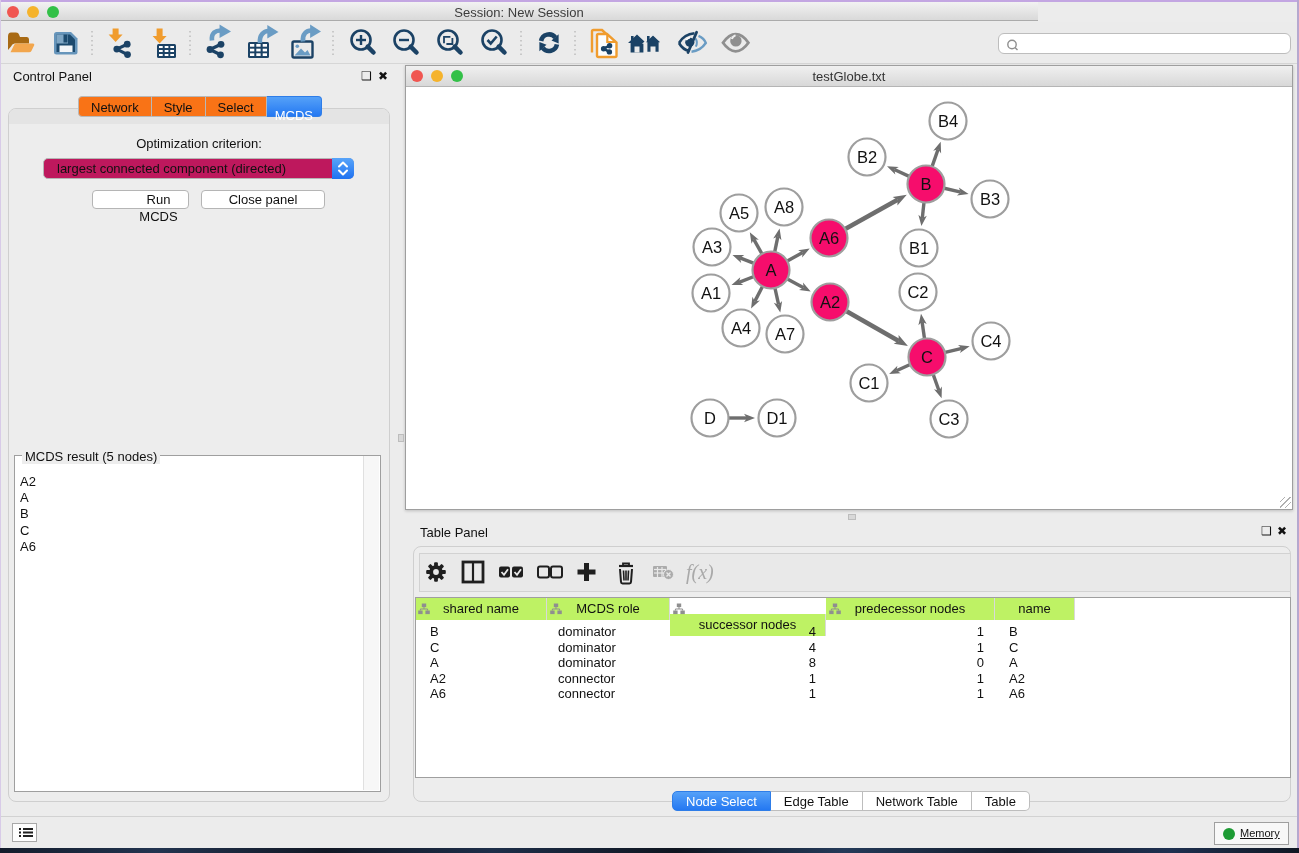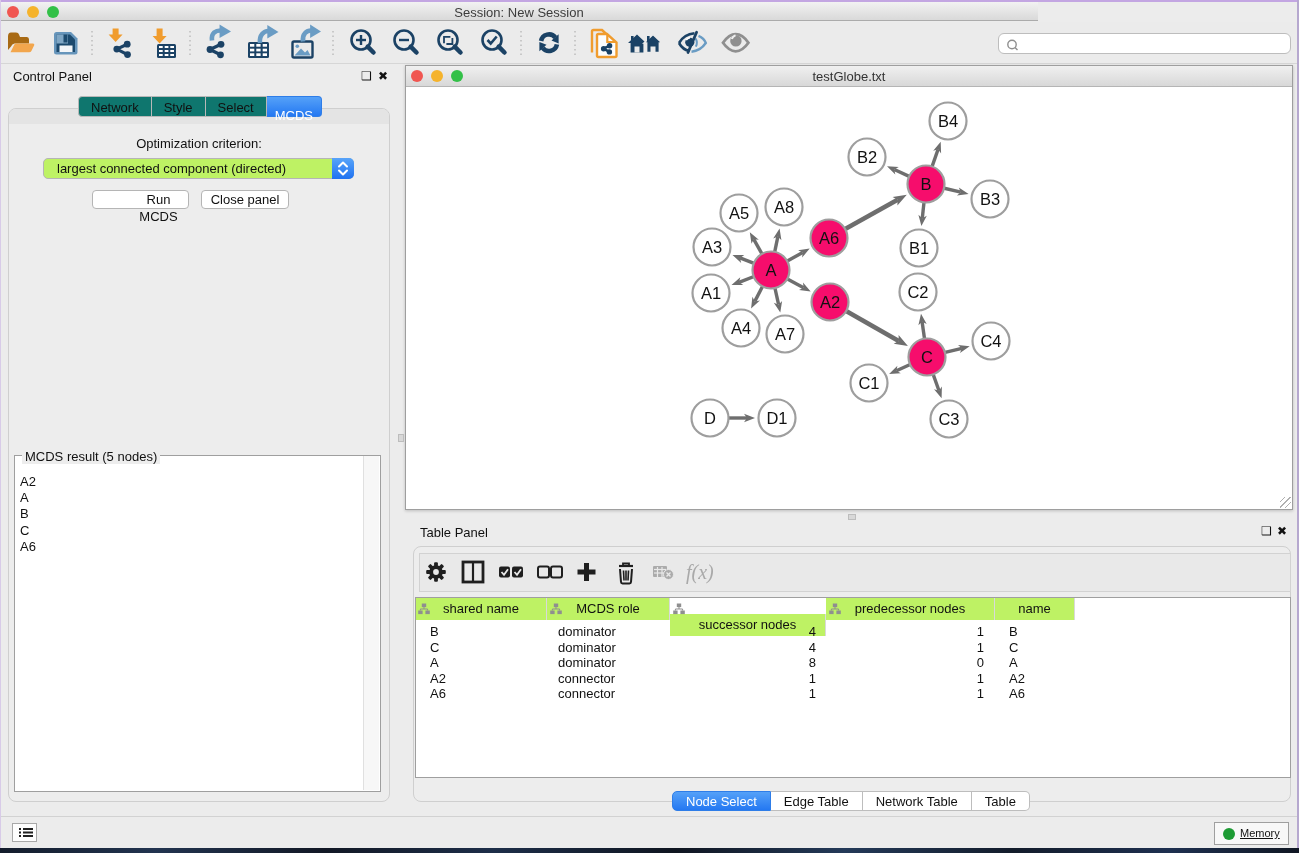--- a/index.html
+++ b/index.html
@@ -13,32 +13,32 @@
 #titlebar .r { left:7px;  background:#f05651; }
 #titlebar .y { left:27px; background:#f5b32c; }
 #titlebar .g { left:47px; background:#33c048; }
 #toolbar { left:0; top:22px; width:1299px; height:42px; background:#ebebeb; border-bottom:1px solid #d6d6d6; }
 #searchbox { position:absolute; left:998px; top:11px; width:293px; height:21px; background:#fff; border:1px solid #bdbdbd; border-radius:6px; }
 #cp-title { left:13px; top:69px; font-size:13px; color:#111; }
 .winbtns { font-size:12px; color:#111; }
 #cp-box { left:8px; top:108px; width:382px; height:694px; background:#ededed; border:1px solid #cfcfcf; border-radius:8px; }
 #cp-topstrip { left:9px; top:109px; width:380px; height:15px; background:#e4e4e4; border-radius:7px 7px 0 0; }
 .tabs { position:absolute; display:flex; }
-.tab { height:21px; line-height:21px; background:#0f766e; border:1px solid #b8b8b8; border-left:none; font-size:13px; color:#111; text-align:center; padding:0 12px; }
+.tab { height:21px; line-height:21px; background:#f97316; border:1px solid #b8b8b8; border-left:none; font-size:13px; color:#111; text-align:center; padding:0 12px; }
 .tab.first { border-left:1px solid #b8b8b8; border-radius:4px 0 0 4px; }
 .tab.last { border-radius:0 4px 4px 0; }
 .tab.sel { background:linear-gradient(#55a1f8,#2478f2); color:#fff; border-color:#2e7de8; }
 #cp-tabs { left:78px; top:96px; }
 #opt-label { left:0; top:136px; width:398px; text-align:center; font-size:13px; color:#111; }
-#dropdown { left:43px; top:158px; width:311px; height:21px; background:#bef264; border:1px solid #b5b5b5; border-radius:5px; }
+#dropdown { left:43px; top:158px; width:311px; height:21px; background:#be185d; border:1px solid #b5b5b5; border-radius:5px; }
 #dropdown .txt { position:absolute; left:13px; top:2px; font-size:13px; color:#111; }
 #dropdown .step { position:absolute; right:-1px; top:-1px; width:22px; height:21px; background:linear-gradient(#58a4f9,#1f72f1); border-radius:0 5px 5px 0; }
 .btn { position:absolute; height:19px; background:#fff; border:1px solid #b5b5b5; border-radius:4px; font-size:13px; color:#111; text-align:center; line-height:17px; }
 #btn-run { left:92px; top:190px; width:97px;padding-left:36px; }
-#btn-close { left:201px; top:190px; width:88px; }
+#btn-close { left:201px; top:190px; width:124px; }
 #fieldset { left:14px; top:455px; width:367px; height:337px; background:#fff; border:1px solid #9f9f9f; }
 #fs-legend { left:22px; top:449px; background:#ededed; font-size:13px; color:#111; padding:0 3px; }
 #fs-list { left:20px; top:474px; font-size:13px; color:#111; line-height:16.2px; }
 #fs-scroll { left:363px; top:456px; width:16px; height:334px; background:#f7f7f7; border-left:1px solid #e0e0e0; }
 #netwin { left:405px; top:65px; width:888px; height:445px; background:#fff; border:1px solid #9e9e9e; box-shadow:0 1px 3px rgba(0,0,0,.2); }
 #netwin .tbar { height:21px; background:linear-gradient(#f0f0f0,#d8d8d8); border-bottom:1px solid #b5b5b5; position:relative; }
 #netwin .tbar .title { text-align:center; font-size:13px; color:#333; padding-top:3px; }
 #netwin .r { left:5px;  background:#f05651; }
 #netwin .y { left:25px; background:#f5b32c; }
 #netwin .g { left:45px; background:#33c048; }

